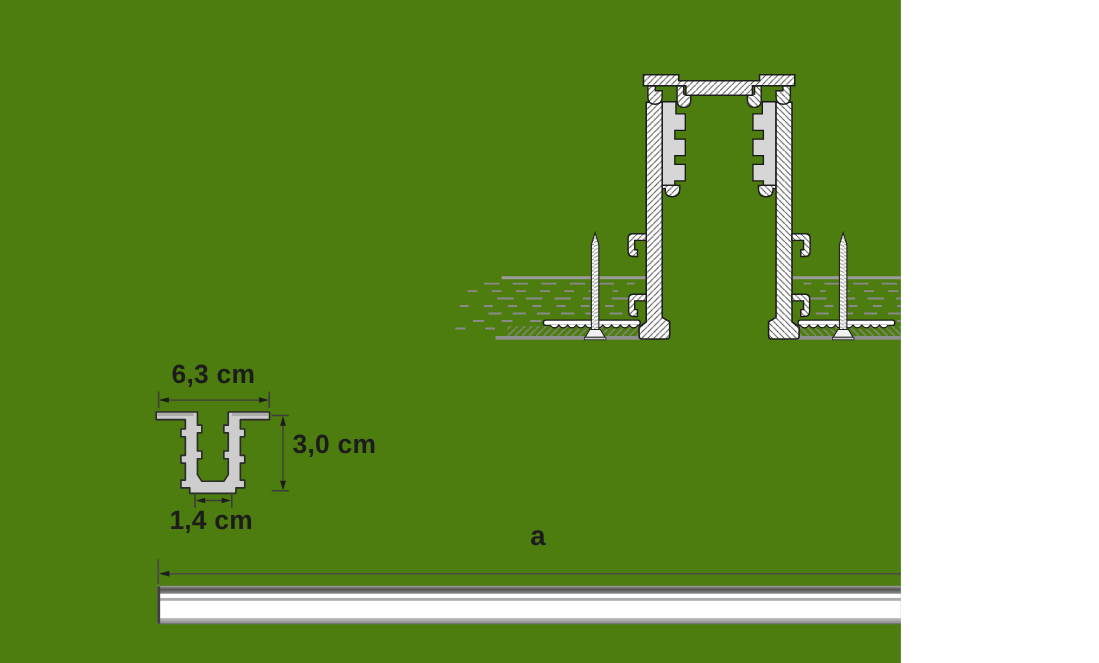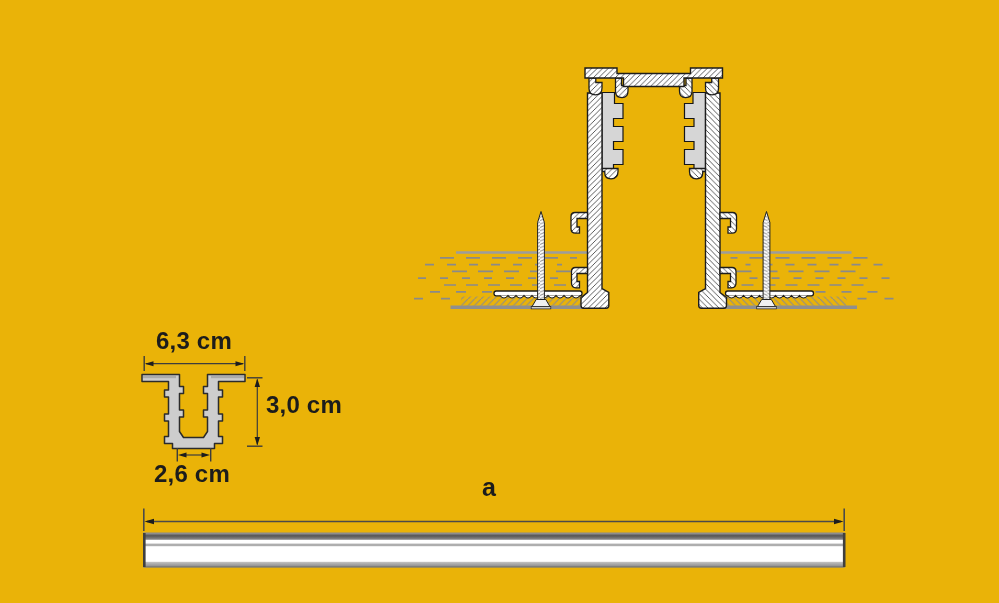--- a/index.html
+++ b/index.html
@@ -1,18 +1,18 @@
 <!DOCTYPE html>
 <html><head>
 <meta charset="utf-8">
 <style>
   html,body{margin:0;padding:0;}
   body{font-family:"Liberation Sans", sans-serif; background:#ffffff;}
   .canvas{
-    position:relative; width:999px; height:603px; background:#eab308;
+    position:relative; width:819px; height:603px; background:#4d7c0f;
     overflow:hidden;
   }
   .abs{position:absolute;}
   .dim-label{
     position:absolute; color:#1c1c1c; font-weight:600; font-size:24px;
     letter-spacing:0.2px; white-space:nowrap; line-height:1;
   }
   .len-label{
     position:absolute; color:#1c1c1c; font-weight:600; font-size:25px;
     line-height:1;
@@ -110,21 +110,21 @@
       <line x1="177.3" y1="448" x2="177.3" y2="461.5"></line>
       <line x1="210.7" y1="448" x2="210.7" y2="461.5"></line>
       <line x1="186" y1="455" x2="202" y2="455" stroke-width="1.2"></line>
     </g>
     <polygon points="178,455 186.5,452.6 186.5,457.4" fill="#1d1d1d"></polygon>
     <polygon points="210,455 201.5,452.6 201.5,457.4" fill="#1d1d1d"></polygon>
   </svg>
 
   <div class="dim-label" style="left:156px; top:329px;">6,3 cm</div>
   <div class="dim-label" style="left:266px; top:393px;">3,0 cm</div>
-  <div class="dim-label" style="left:154px; top:462px;">2,6 cm</div>
+  <div class="dim-label" style="left:154px; top:462px;">1,4 cm</div>
   <div class="len-label" style="left:482px; top:475px;">a</div>
 
   <svg class="abs" style="left:138px; top:503px;" width="712" height="70" viewBox="138 503 712 70">
     <defs>
       <linearGradient id="gTop" x1="0" y1="0" x2="0" y2="1">
         <stop offset="0" stop-color="#9a9a9a"></stop>
         <stop offset="0.4" stop-color="#555555"></stop>
         <stop offset="1" stop-color="#8f8f8f"></stop>
       </linearGradient>
       <linearGradient id="gBot" x1="0" y1="0" x2="0" y2="1">

